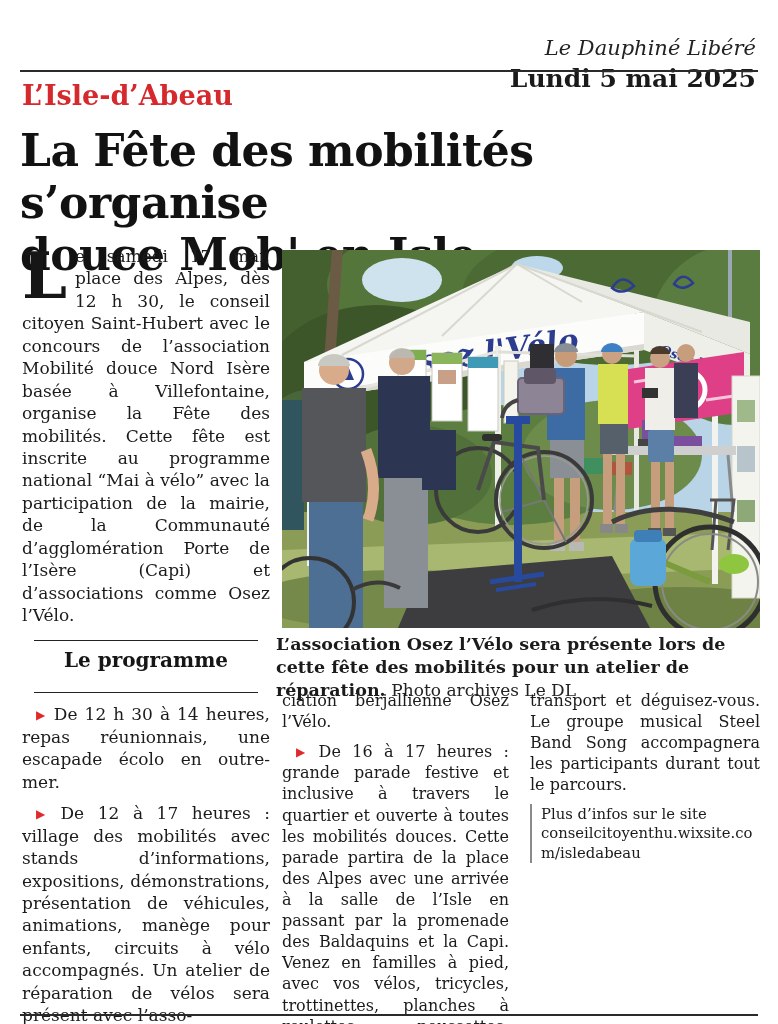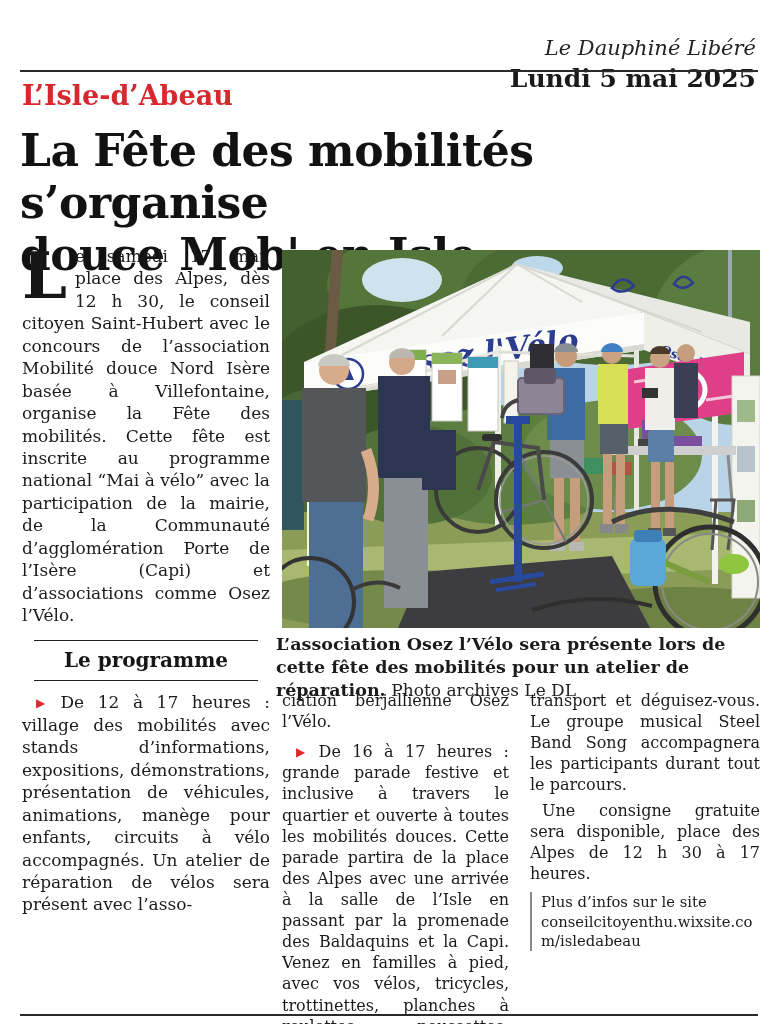--- a/index.html
+++ b/index.html
@@ -14,21 +14,21 @@
   .top-rule{position:absolute;top:70px;left:20px;right:20px;border-top:2.5px solid #2a2a2a;}
   .bottom-rule{position:absolute;top:1014px;left:20px;right:20px;border-top:2.5px solid #2a2a2a;}
   .kicker{position:absolute;top:80px;left:22px;font-weight:bold;font-size:27px;color:#d6292e;}
   .headline{position:absolute;top:108px;left:20px;width:745px;font-weight:bold;
     font-size:44px;line-height:1.18;letter-spacing:-0.5px;color:#121212;margin-top:17px;}
   
   .col-left{position:absolute;left:22px;top:245px;width:248px;}
   .intro{font-weight:bold;font-size:17.5px;line-height:1.42;margin:0 0 16px 0;}
   .lead{font-size:17px;line-height:1.32;text-align:justify;margin:0;hyphens:auto;}
   .dropcap{float:left;font-size:64px;line-height:0.8;font-weight:bold;padding:5px 8px 0 0;color:#161616;}
-  .programme{margin:14px 12px 10px 12px;padding:7px 0 8px 0;text-align:center;
+  .programme{margin:14px 12px 10px 12px;padding:7px 0 20px 0;text-align:center;
     border-top:1.5px solid #222;border-bottom:1.5px solid #222;
     font-weight:bold;font-size:20px;color:#161616;}
   .bullet{font-size:17px;line-height:1.32;text-align:justify;margin:9px 0 0 0;hyphens:auto;}
   .arrow{color:#e02a2a;font-size:12px;padding:0 7px 0 14px;vertical-align:1px;}
   
   .photo{position:absolute;left:282px;top:250px;width:478px;height:378px;}
   .caption{position:absolute;left:276px;top:633px;width:478px;font-size:17.5px;line-height:1.3;margin:0;}
   .caption b{font-weight:bold;}
   .credit{font-weight:normal;font-size:17px;color:#222;}
   
@@ -51,20 +51,21 @@
 
 <div class="kicker">L’Isle-d’Abeau</div>
 <div class="headline">
   <div>La Fête des mobilités s’organise</div>
   <div>douce Mob' en Isle</div>
 </div>
 
 <div class="col-left">
   <p class="lead"><span class="dropcap">L</span><span>e samedi 17 mai, place des Alpes, dès 12 h 30, le conseil citoyen Saint-Hubert avec le concours de l’association Mobilité douce Nord Isère basée à Villefontaine, organise la Fête des mobilités. Cette fête est inscrite au programme national “Mai à vélo” avec la participation de la mairie, de la Communauté d’agglomération Porte de l’Isère (Capi) et d’associations comme Osez l’Vélo.</span></p>
   <div class="programme">Le programme</div>
+  <p class="bullet"><span class="arrow">▶</span><span>De 12 h 30 à 14 heures, repas réunionnais, une escapade écolo en outre-mer.</span></p>
   <p class="bullet"><span class="arrow">▶</span><span>De 12 à 17 heures : village des mobilités avec stands d’informations, expositions, démonstrations, présentation de véhicules, animations, manège pour enfants, circuits à vélo accompagnés. Un atelier de réparation de vélos sera présent avec l’asso-</span></p>
 </div>
 
 <svg class="photo" viewBox="0 0 478 378" xmlns="http://www.w3.org/2000/svg">
 
   <rect x="0" y="0" width="478" height="378" fill="#b9d4e6"></rect>
 
   <g>
     <ellipse cx="55" cy="55" rx="120" ry="85" fill="#44602e"></ellipse>
     <ellipse cx="185" cy="35" rx="140" ry="65" fill="#55763a"></ellipse>
@@ -245,19 +246,18 @@
 
 <p class="caption"><b>L’association Osez l’Vélo sera présente lors de cette fête des mobilités pour un atelier de réparation.</b> <span class="credit">Photo archives Le DL</span></p>
 
 <div class="col-mid">
   <p class="body-text">ciation berjallienne Osez l’Vélo.</p>
   <p class="bullet"><span class="arrow">▶</span><span>De 16 à 17 heures : grande parade festive et inclusive à travers le quartier et ouverte à toutes les mobilités douces. Cette parade partira de la place des Alpes avec une arrivée à la salle de l’Isle en passant par la promenade des Baldaquins et la Capi. Venez en familles à pied, avec vos vélos, tricycles, trottinettes, planches à roulettes, poussettes, fauteuils et si vous le voulez, décorez votre moyen de</span></p>
 </div>
 
 <div class="col-right">
   <p class="body-text">transport et déguisez-vous. Le groupe musical Steel Band Song accompagnera les participants durant tout le parcours.</p>
-  <p class="consigne">Une consigne gratuite sera disponible, place des Alpes de 12 h 30 à 17 heures.</p>
   <div class="note">
     <p>Plus d’infos sur le site conseilcitoyenthu.wixsite.com/isledabeau</p>
   </div>
 </div>
 
 <div class="bottom-rule"></div>
 
 </body></html>

